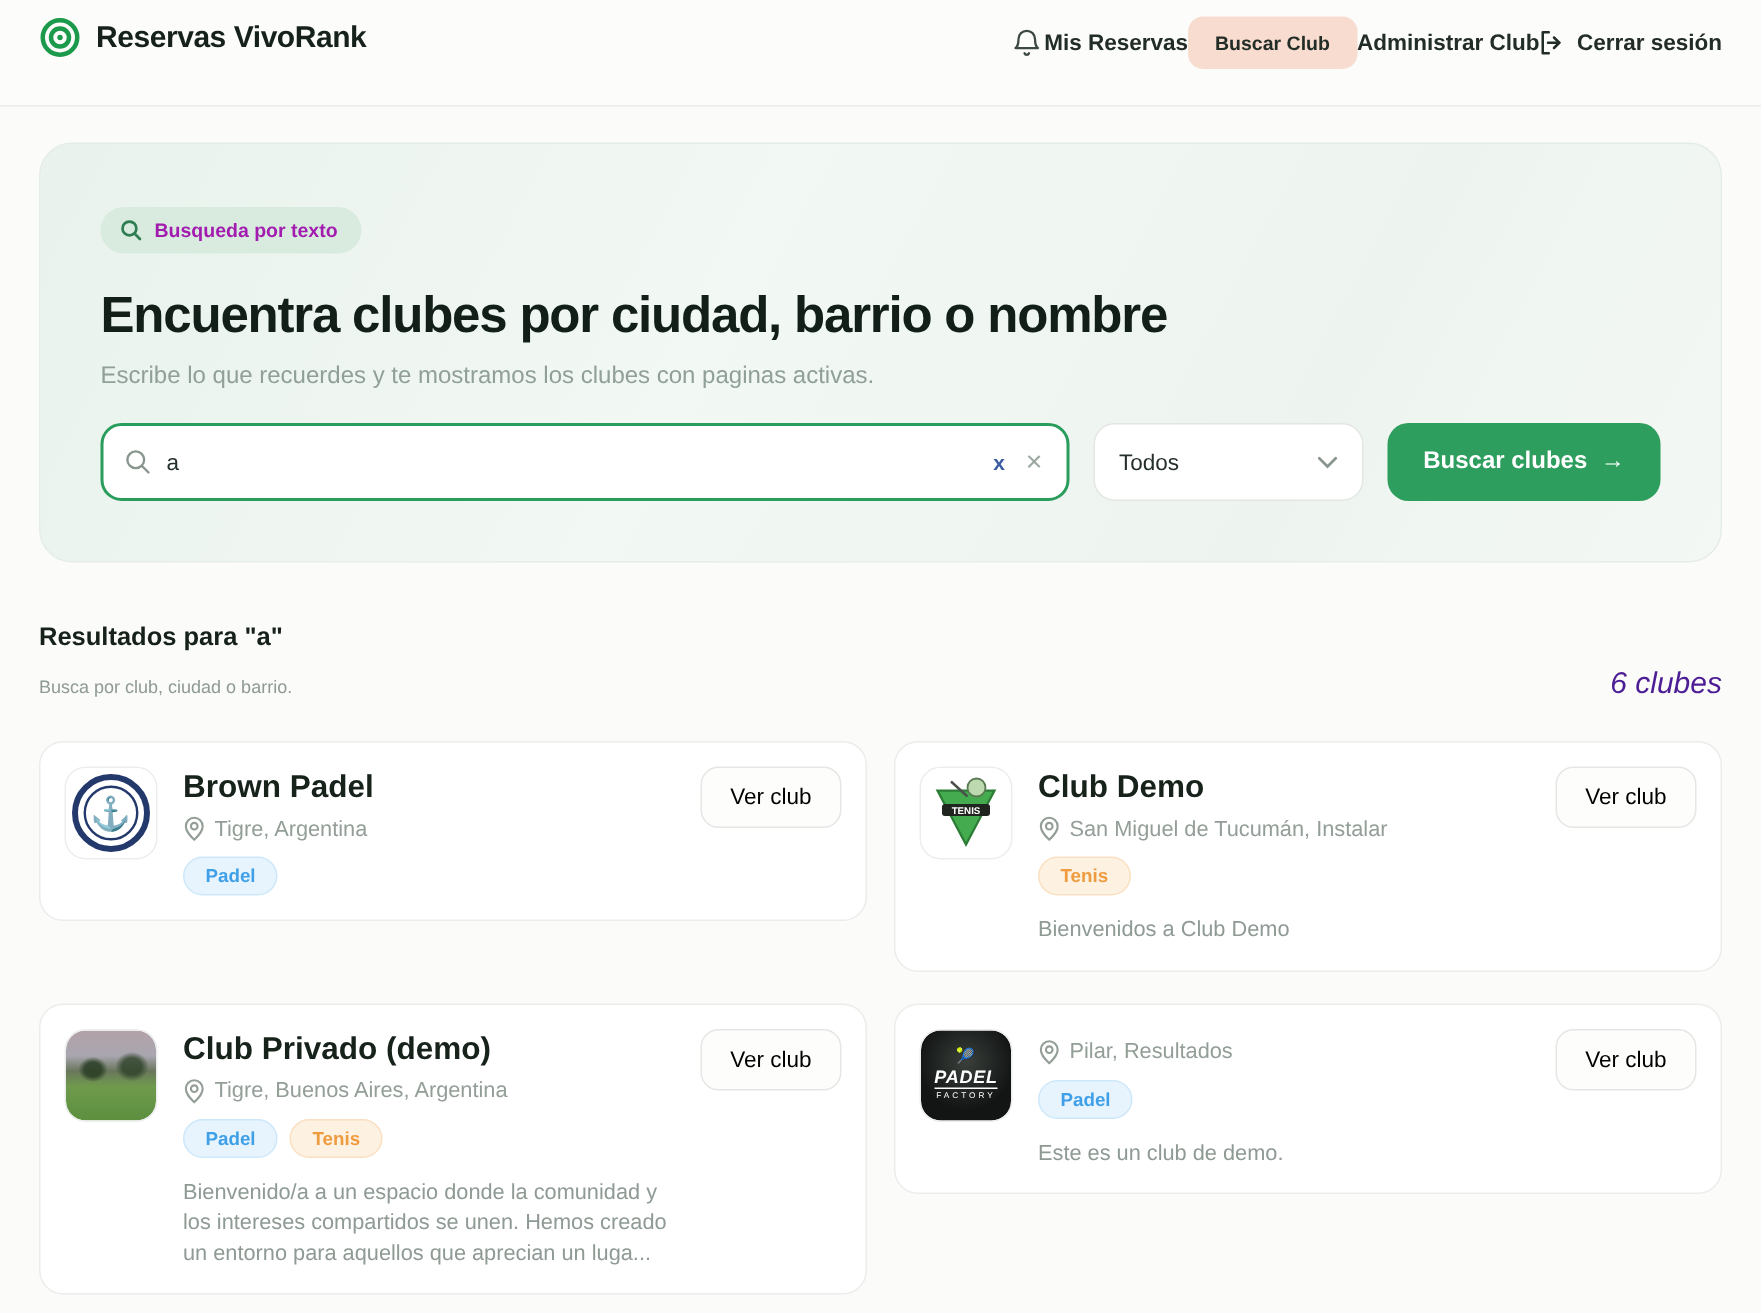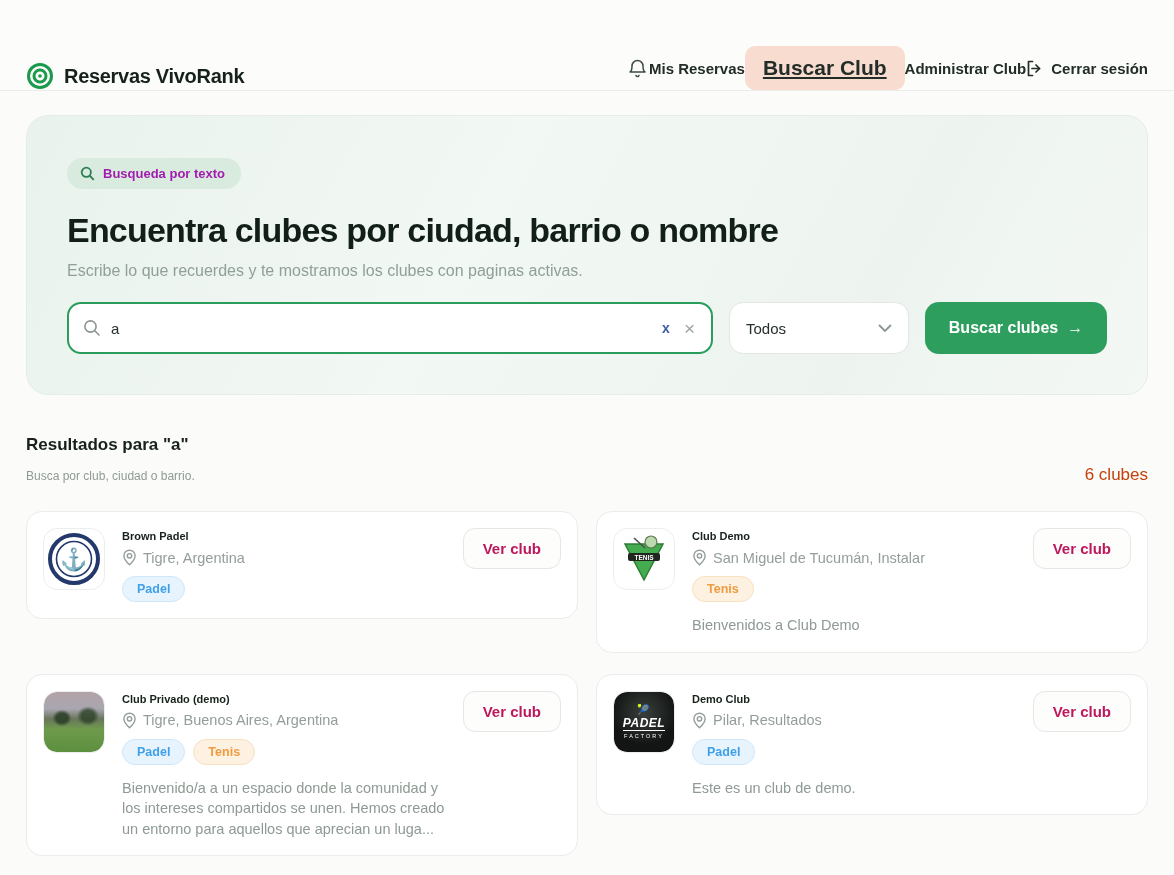--- a/index.html
+++ b/index.html
@@ -1,28 +1,28 @@
 <!DOCTYPE html>
 <html><head>
 <meta charset="utf-8">
 <style>
   * { margin:0; padding:0; box-sizing:border-box; }
   html,body { width:1174px; height:875px; overflow:hidden; background:#fbfbf9;
     font-family:"Liberation Sans", sans-serif; color:#1b2620; }
 
   
-  .header { height:91px; background:#fcfcfb; border-bottom:1px solid #ececea;
-    display:flex; align-items:flex-end; justify-content:space-between; padding:0 26px; }
+  .header { height:71px; background:#fcfcfb; border-bottom:1px solid #ececea;
+    display:flex; align-items:flex-start; justify-content:space-between; padding:11px 26px; }
   .brand { display:flex; align-items:center; gap:10px; }
   .brand-title { font-size:20px; font-weight:800; letter-spacing:-0.3px; color:#15211a; }
   .nav { display:flex; align-items:center; }
   .nav-link { font-size:15px; font-weight:600; color:#232d27; cursor:pointer; background:none; border:none;
     font-family:inherit; display:flex; align-items:center; gap:8px; }
-  .nav-pill-active { background:#f8dcd0; padding:9px 17px; border-radius:10px; font-size:21px; font-weight:600;
-    color:#232d27; border:1px solid #f8dcd0; cursor:pointer; font-family:inherit;text-decoration:underline; }
+  .nav-pill-active { background:#f8dcd0; padding:9px 17px; border-radius:10px; font-size:13px; font-weight:600;
+    color:#232d27; border:1px solid #f8dcd0; cursor:pointer; font-family:inherit; }
   .nav-pill-outline { background:#fff; padding:9px 17px; border-radius:10px; font-size:15px; font-weight:600;
     color:#232d27; border:1px solid #e8e8e5; cursor:pointer; font-family:inherit; }
   .bell-btn { background:none; border:none; cursor:pointer; display:flex; margin-right:2px; }
 
   
   .hero { margin:24px 26px 0; border:1px solid #e4ede6; border-radius:22px; padding:42px 40px 40px;
     background:linear-gradient(118deg,#e9f2ec 0%,#f2f8f4 40%,#edf4ef 75%,#f4f8f5 100%); }
   .hero-badge { display:inline-flex; align-items:center; gap:8px; background:#d8ebde; color:#a21caf;
     font-size:13px; font-weight:700; padding:8px 16px 8px 13px; border-radius:999px; }
   .hero-title { margin-top:22px; font-size:34px; font-weight:800; letter-spacing:-0.8px; color:#121f18; }
@@ -41,38 +41,38 @@
   .filter-select span { font-size:15px; color:#25302a; }
   .search-btn { width:182px; background:#2d9e5d; color:#fff; border:none; border-radius:14px;
     font-size:16px; font-weight:800; cursor:pointer; display:flex; align-items:center; justify-content:center;
     gap:9px; font-family:inherit; }
 
   
   .results-head { margin:40px 26px 0; }
   .results-title { font-size:17px; font-weight:800; color:#16211a; }
   .results-subrow { margin-top:10px; display:flex; justify-content:space-between; align-items:baseline; }
   .results-sub { font-size:12px; color:#8e9a93; }
-  .results-count { font-size:17px; color:#c2410c; }
+  .results-count { font-size:20px; color:#4c1d95;font-style:italic; }
 
   
   .grid { margin:26px 26px 0; display:grid; grid-template-columns:1fr 1fr; gap:21px 18px; align-items:start; }
   .card { background:#fff; border:1px solid #ebedeb; border-radius:16px; padding:16px; }
   .card-top { display:flex; gap:17px; }
   .club-logo { width:62px; height:62px; border:1px solid #eceeec; border-radius:14px; background:#fff;
     flex:none; display:flex; align-items:center; justify-content:center; overflow:hidden; }
   .card-main { flex:1; min-width:0; }
-  .club-name { font-size:11px; font-weight:800; color:#17221b; padding-top:2px; }
+  .club-name { font-size:21px; font-weight:800; color:#17221b; padding-top:2px; }
   .club-loc { margin-top:7px; display:flex; align-items:center; gap:6px; font-size:14.5px; color:#939e97; }
   .tag-row { margin-top:10px; display:flex; gap:8px; }
   .tag { font-size:12.5px; font-weight:700; padding:5px 14px; border-radius:999px; }
   .tag-padel { background:#e8f4fd; border:1px solid #cde8fa; color:#3fa0e8; }
   .tag-tenis { background:#fdf1e2; border:1px solid #f9e0c0; color:#ee9c3f; }
   .club-desc { margin-top:13px; font-size:14.5px; line-height:1.42; color:#8e9a93; }
   .ver-btn { flex:none; align-self:flex-start; background:#fdfdfc; border:1px solid #e5e7e4; border-radius:12px;
-    padding:11px 19px; font-size:15px; font-weight:700; color:#be185d; cursor:pointer; font-family:inherit; }
+    padding:11px 19px; font-size:15px; font-weight:400; color:#000000; cursor:pointer; font-family:inherit; }
 
   
   .logo-photo { width:100%; height:100%; border-radius:13px;
     background:
       radial-gradient(14px 12px at 18px 26px, rgba(40,60,35,.85) 40%, rgba(40,60,35,0) 70%),
       radial-gradient(16px 14px at 44px 24px, rgba(45,65,40,.8) 40%, rgba(45,65,40,0) 70%),
       linear-gradient(180deg,#b3a2a8 0%,#a9a6b0 28%,#69765c 45%,#6f9a4c 62%,#5c8f3f 100%); }
   .logo-black { width:100%; height:100%; border-radius:13px; background:radial-gradient(circle at 50% 35%, #3a3f3c 0%, #121513 65%);
     display:flex; flex-direction:column; align-items:center; justify-content:center; color:#fff; }
   .logo-black .pf1 { font-size:12px; font-weight:800; font-style:italic; letter-spacing:.5px; border-bottom:1px solid #fff; }
@@ -260,21 +260,20 @@
   <div class="card">
     <div class="card-top">
       <div class="club-logo">
         <div class="logo-black">
           <span class="pf-racket">🎾</span>
           <span class="pf1">PADEL</span>
           <span class="pf2">FACTORY</span>
         </div>
       </div>
       <div class="card-main">
-        <div class="club-name">Demo Club</div>
         <div class="club-loc">
           <span style="display:flex;">
             <svg width="15" height="17" viewBox="0 0 15 17" fill="none" stroke="#939e97" stroke-width="1.4">
               <path d="M7.5 1.2a5.6 5.6 0 0 1 5.6 5.6c0 4-5.6 9-5.6 9s-5.6-5-5.6-9A5.6 5.6 0 0 1 7.5 1.2z"></path>
               <circle cx="7.5" cy="6.8" r="2.2"></circle>
             </svg>
           </span>
           <span>Pilar, Resultados</span>
         </div>
         <div class="tag-row">

